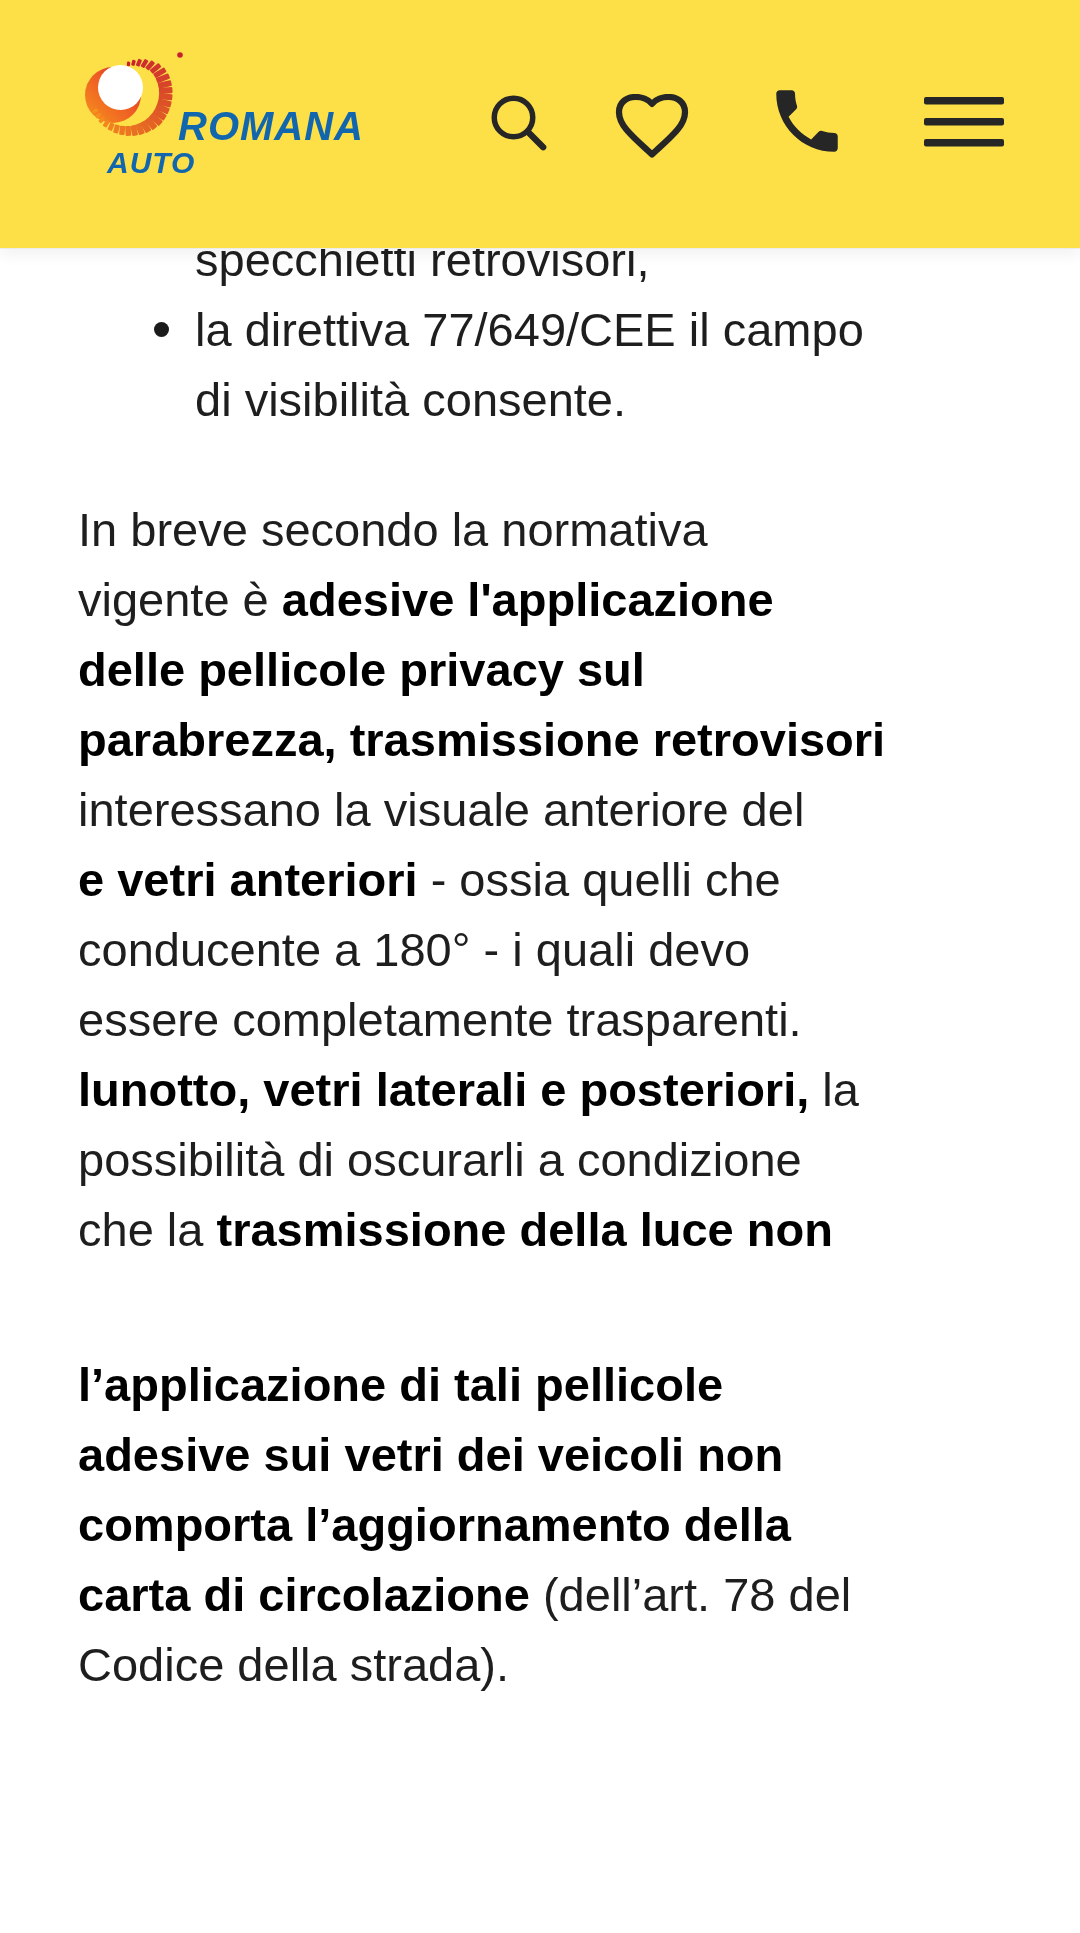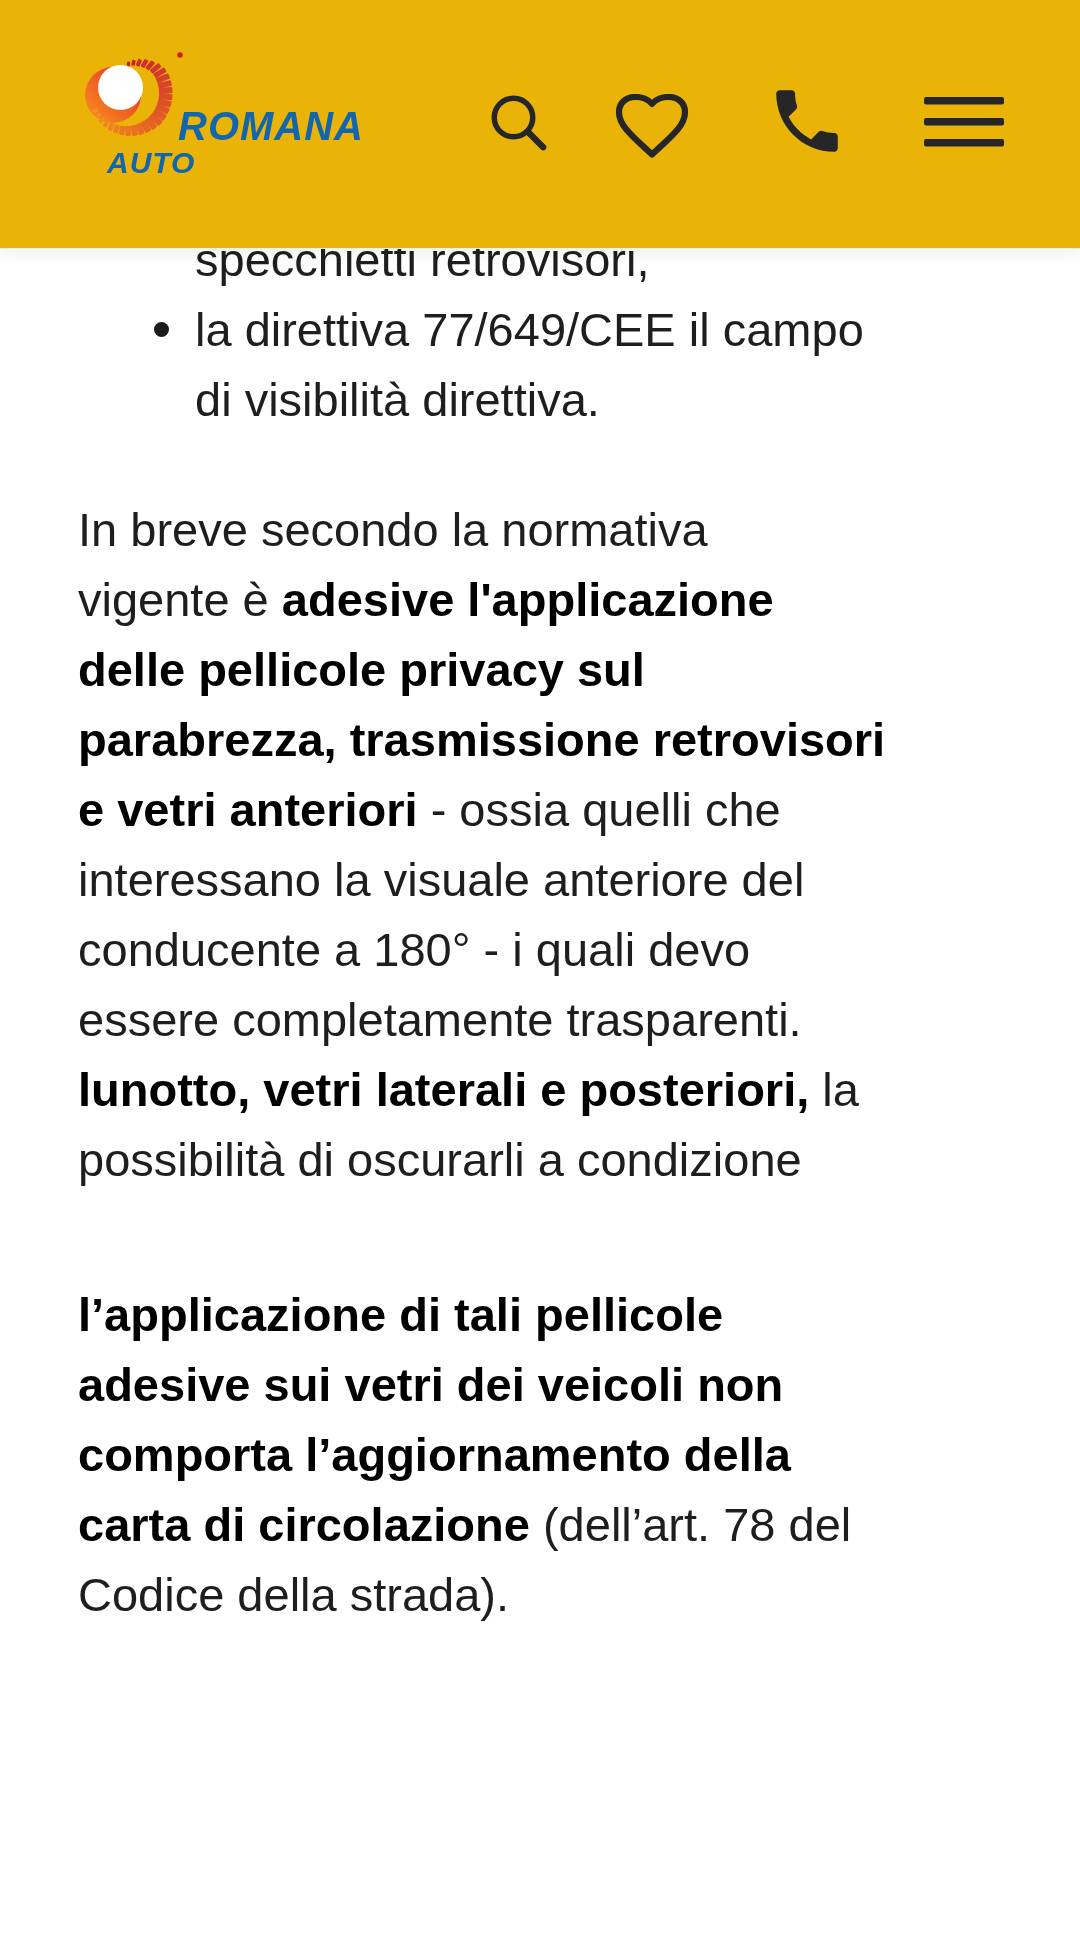--- a/index.html
+++ b/index.html
@@ -6,21 +6,21 @@
   body{
     width:1080px;height:1933px;position:relative;overflow:hidden;
     background:#fff;
     font-family:"Liberation Sans","DejaVu Sans",sans-serif;
   }
   :root{
     --blue:#1166ae; --icon:#262626; --text:#1e1e1e; --textb:#000;
   }
   
   .header{
-    position:fixed;top:0;left:0;width:1080px;height:248px;background:#eab308;z-index:20;
+    position:fixed;top:0;left:0;width:1080px;height:248px;background:#fde047;z-index:20;
     border-bottom:1px solid #ececec;
     box-shadow:0 6px 14px rgba(0,0,0,.055);
   }
   .logo{position:absolute;left:0;top:0;width:420px;height:248px;cursor:pointer}
   #swirl{position:absolute;left:76px;top:41px}
   .brand1{
     position:absolute;left:178px;top:106px;font-size:40px;line-height:1;
     font-weight:bold;font-style:italic;color:var(--blue);letter-spacing:1px;white-space:nowrap;
   }
   .brand2{
@@ -45,33 +45,34 @@
 </style>
 </head>
 <body>
 
 <div class="article" id="article-root">
     <div class="block ">
       <div class="line list-line"><span>specchietti retrovisori,</span></div>
     </div>
     <div class="block ">
       <div class="line list-line bullet"><span>la direttiva 77/649/CEE il campo</span></div>
-      <div class="line list-line"><span>di visibilità direttiva.</span></div>
+      <div class="line list-line"><span>di visibilità consente.</span></div>
     </div>
     <div class="block p1">
       <div class="line"><span>In breve secondo la normativa</span></div>
       <div class="line"><span>vigente è </span><span class="b">adesive l'applicazione</span></div>
       <div class="line"><span class="b">delle pellicole privacy sul</span></div>
       <div class="line"><span class="b">parabrezza, trasmissione retrovisori</span></div>
+      <div class="line"><span>interessano la visuale anteriore del</span></div>
       <div class="line"><span class="b">e vetri anteriori</span><span> - ossia quelli che</span></div>
-      <div class="line"><span>interessano la visuale anteriore del</span></div>
       <div class="line"><span>conducente a 180° - i quali devo</span></div>
       <div class="line"><span>essere completamente trasparenti.</span></div>
       <div class="line"><span class="b">lunotto, vetri laterali e posteriori,</span><span> la</span></div>
       <div class="line"><span>possibilità di oscurarli a condizione</span></div>
+      <div class="line"><span>che la </span><span class="b">trasmissione della luce non</span></div>
     </div>
     <div class="block p2">
       <div class="line"><span class="b">l’applicazione di tali pellicole</span></div>
       <div class="line"><span class="b">adesive sui vetri dei veicoli non</span></div>
       <div class="line"><span class="b">comporta l’aggiornamento della</span></div>
       <div class="line"><span class="b">carta di circolazione</span><span> (dell’art. 78 del</span></div>
       <div class="line"><span>Codice della strada).</span></div>
     </div>
   </div>
 

